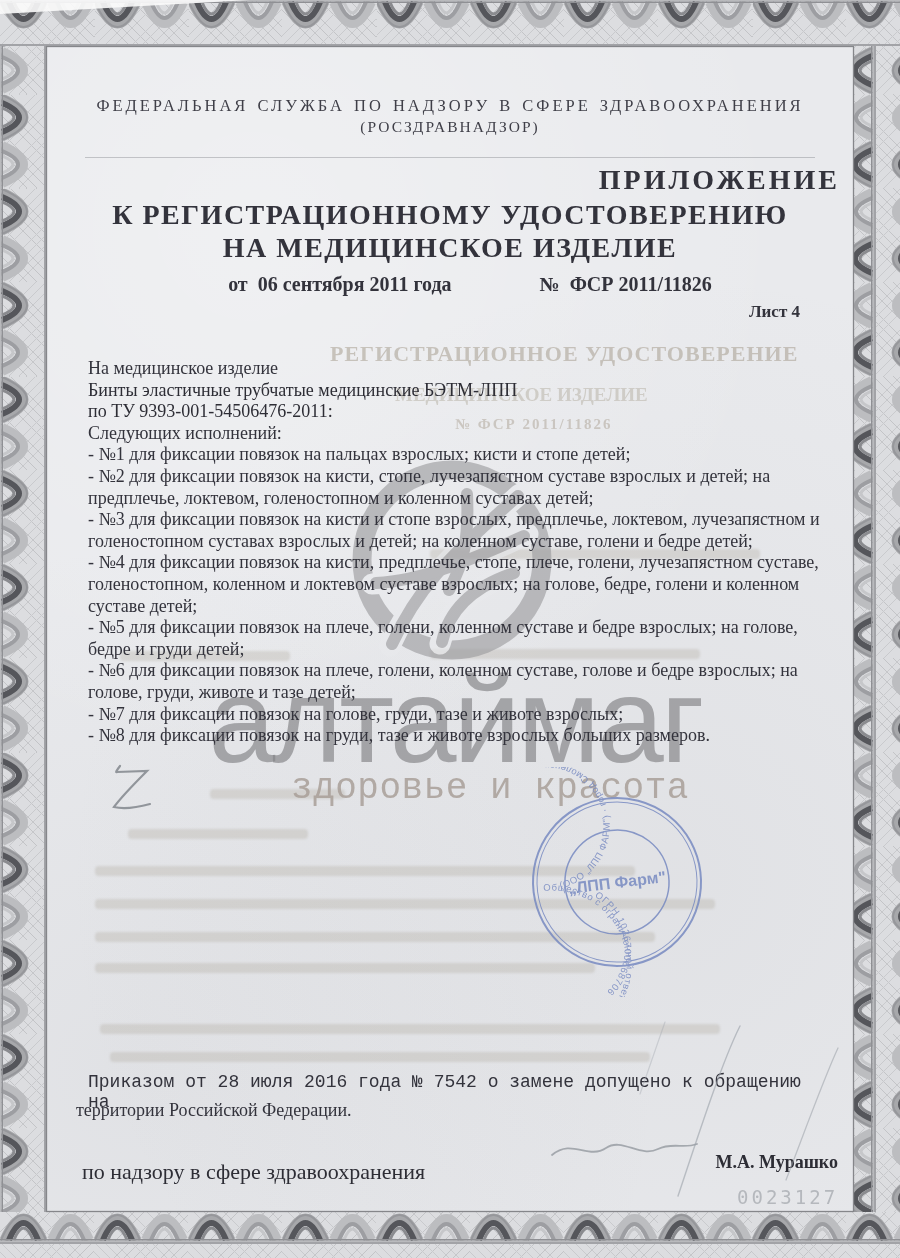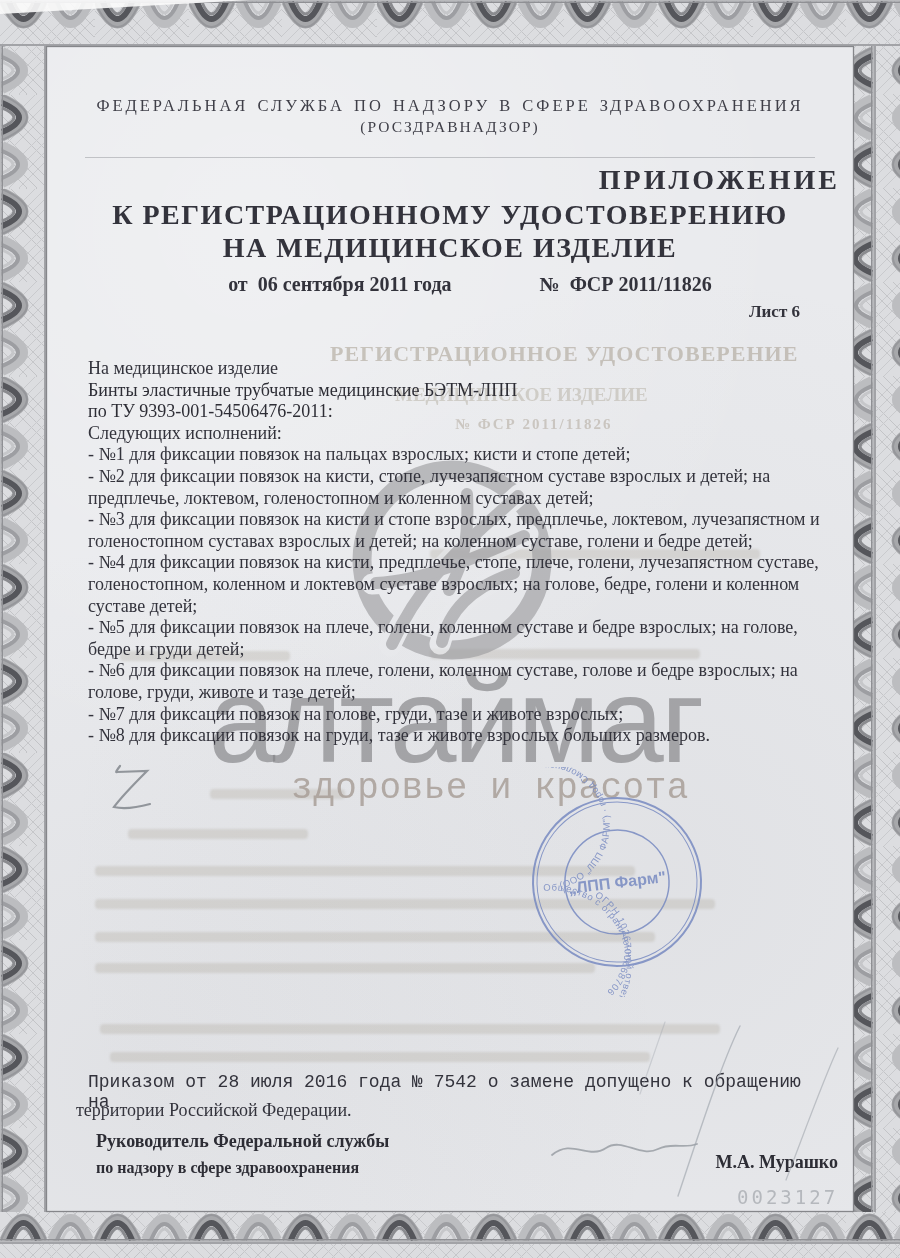--- a/index.html
+++ b/index.html
@@ -44,21 +44,21 @@
 
   
   .bodyblock{top:358px;left:88px;width:732px;font-size:18px;line-height:21.6px;color:#33333c;}
   .bodyblock .b{font-weight:normal;color:#2d2d35;}
   .bodyblock div{margin:0;}
 
   
   .order1{top:1072px;left:88px;width:740px;font-size:18px;color:#33333c;font-family:Liberation Mono, monospace;}
   .order2{top:1100px;left:76px;width:740px;font-size:18px;color:#33333c;}
   .sig1{top:1131px;left:96px;font-size:18px;font-weight:bold;color:#2d2d35;}
-  .sig2{top:1159px;left:96px;font-size:16px;font-weight:bold;color:#2d2d35;}
+  .sig2{top:1159px;left:82px;font-size:22px;font-weight:normal;color:#2d2d35;}
   .signame{top:1152px;right:62px;font-size:18px;font-weight:bold;color:#2d2d35;}
   .serial{top:1186px;left:737px;font-family:"DejaVu Sans Mono",monospace;font-size:19px;letter-spacing:3px;color:#b5b8bd;}
 
   .scan-sliver{top:0;left:0;width:250px;height:14px;background:#fbfbfb;
     clip-path:polygon(0 0,100% 0,0 100%);opacity:.9;}
 </style>
 </head>
 <body>
 
 <div class="page">
@@ -139,21 +139,21 @@
   <div class="abs hdr1">ФЕДЕРАЛЬНАЯ СЛУЖБА ПО НАДЗОРУ В СФЕРЕ ЗДРАВООХРАНЕНИЯ</div>
   <div class="abs divider"></div>
 
   <div class="abs t1">ПРИЛОЖЕНИЕ</div>
   <div class="abs t2">К РЕГИСТРАЦИОННОМУ УДОСТОВЕРЕНИЮ</div>
   <div class="abs t3">НА МЕДИЦИНСКОЕ ИЗДЕЛИЕ</div>
   <div class="abs dateline">
     <span>от  06 сентября 2011 года</span>
     <span>№  ФСР 2011/11826</span>
   </div>
-  <div class="abs sheet">Лист 6</div>
+  <div class="abs sheet">Лист 4</div>
 
   <div class="abs bodyblock">
     <div>На медицинское изделие</div>
     <div class="b">Бинты эластичные трубчатые медицинские БЭТМ-ЛПП</div>
     <div class="b">по ТУ 9393-001-54506476-2011:</div>
     <div>Следующих исполнений:</div>
     <div>- №1 для фиксации повязок на пальцах взрослых; кисти и стопе детей;</div>
     <div>- №2 для фиксации повязок на кисти, стопе, лучезапястном суставе взрослых и детей; на предплечье, локтевом, голеностопном и коленном суставах детей;</div>
     <div>- №3 для фиксации повязок на кисти и стопе взрослых, предплечье, локтевом, лучезапястном и голеностопном суставах взрослых и детей; на коленном суставе, голени и бедре детей;</div>
     <div>- №4 для фиксации повязок на кисти, предплечье, стопе, плече, голени, лучезапястном суставе, голеностопном, коленном и локтевом суставе взрослых; на голове, бедре, голени и коленном суставе детей;</div>
@@ -183,21 +183,20 @@
         <text font-size="9.5" letter-spacing="0.6" text-anchor="middle">
           <textPath href="#ringC" startOffset="25%">(ООО „ЛПП ФАРМ")  ∙  город Смоленск</textPath>
         </text>
         <text x="115" y="121" font-size="16" font-weight="bold" text-anchor="middle">„ЛПП Фарм"</text>
       </g>
     </g>
   </svg>
 
   <div class="abs order1">Приказом от 28 июля 2016 года № 7542 о замене допущено к обращению на</div>
   <div class="abs order2">территории Российской Федерации.</div>
-  <div class="abs sig1">Руководитель Федеральной службы</div>
   <div class="abs sig2">по надзору в сфере здравоохранения</div>
   <div class="abs signame">М.А. Мурашко</div>
   <div class="abs serial">0023127</div>
 
   <svg class="abs" style="top:0;left:0;pointer-events:none;" width="900" height="1258" viewBox="0 0 900 1258">
     <g fill="none" stroke-linecap="round">
       <path d="M120,766 C117,770 115,773 117,772 L147,771 C134,784 122,796 114,807 C126,810 139,807 150,804" stroke="#83878d" stroke-width="2.2" opacity="0.85"></path>
       <path d="M552,1155 C572,1138 588,1160 606,1148 C622,1137 640,1158 658,1149 C672,1142 684,1149 697,1144" stroke="#8f949b" stroke-width="1.8" opacity="0.75"></path>
       <path d="M678,1196 C700,1130 722,1062 740,1026" stroke="#9aa0a8" stroke-width="1.4" opacity="0.6"></path>
       <path d="M786,1180 C806,1128 824,1078 838,1048" stroke="#9aa0a8" stroke-width="1.3" opacity="0.55"></path>

